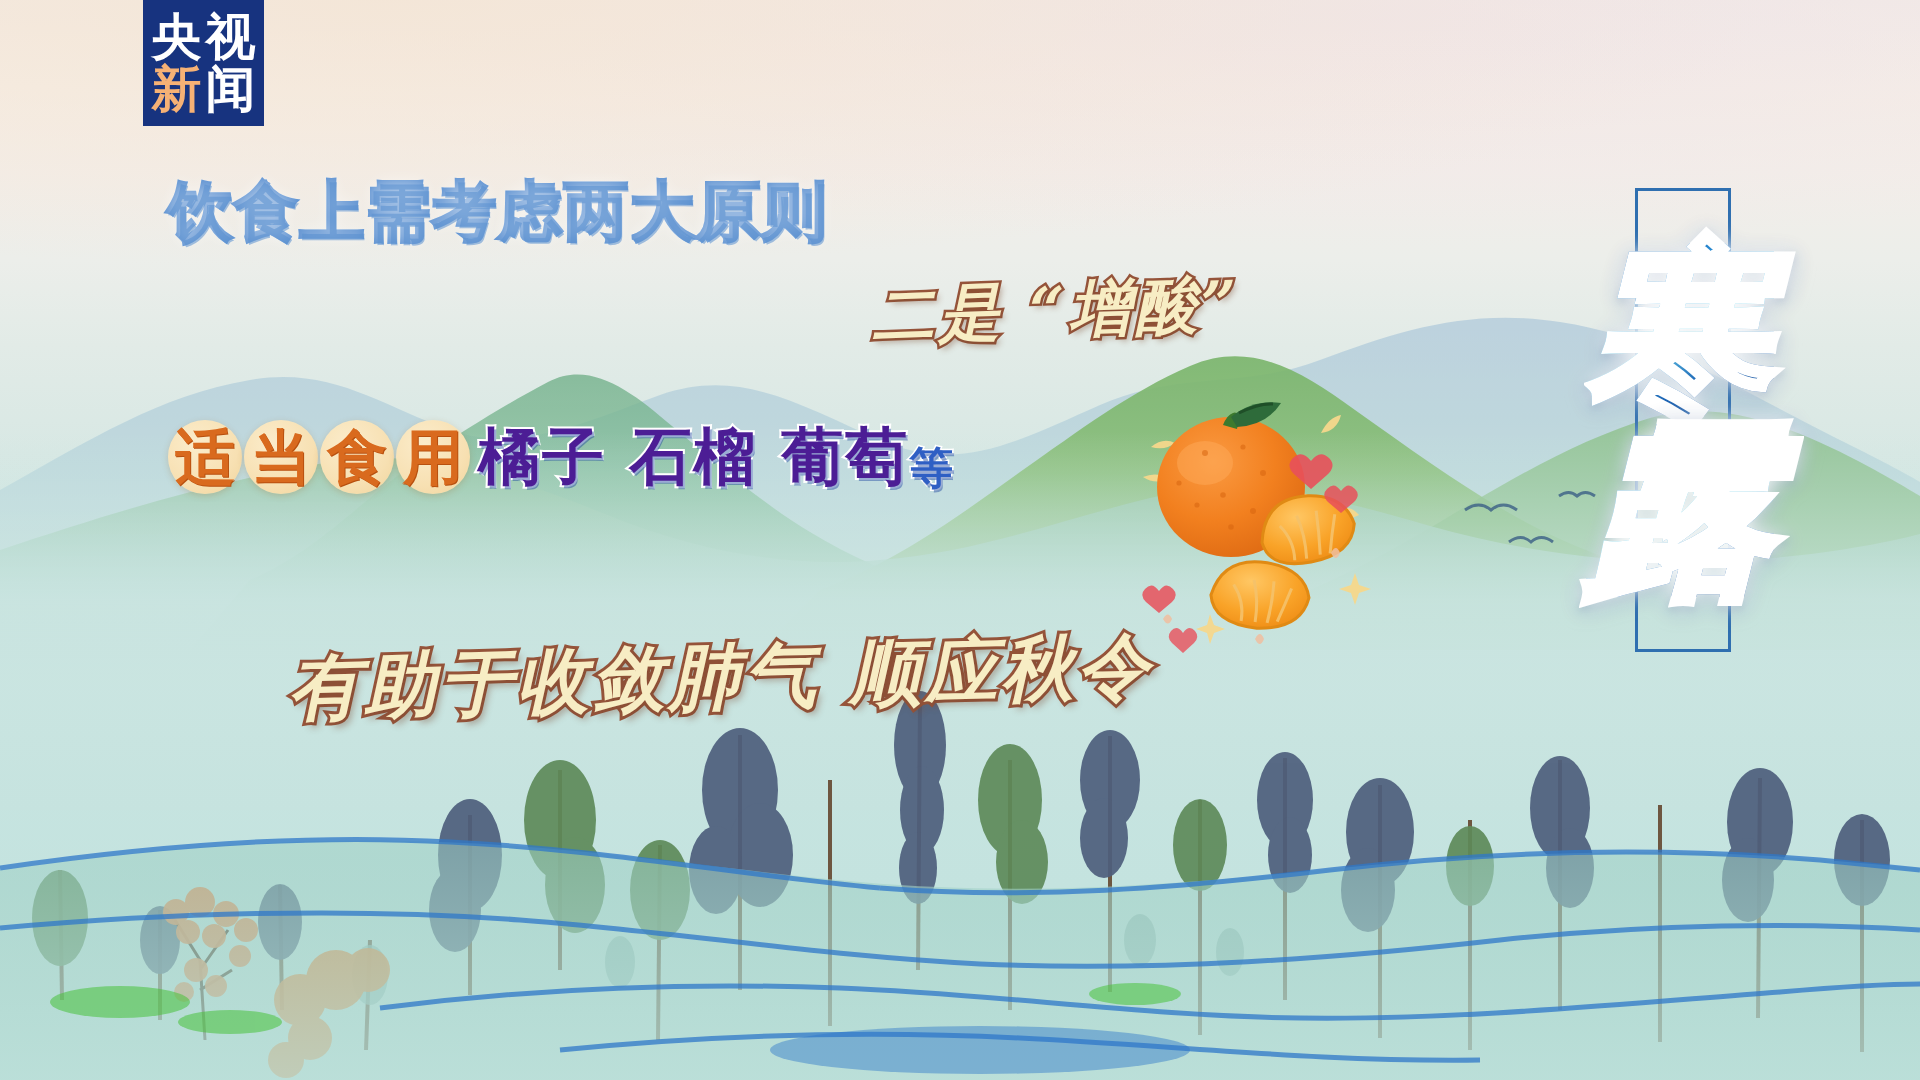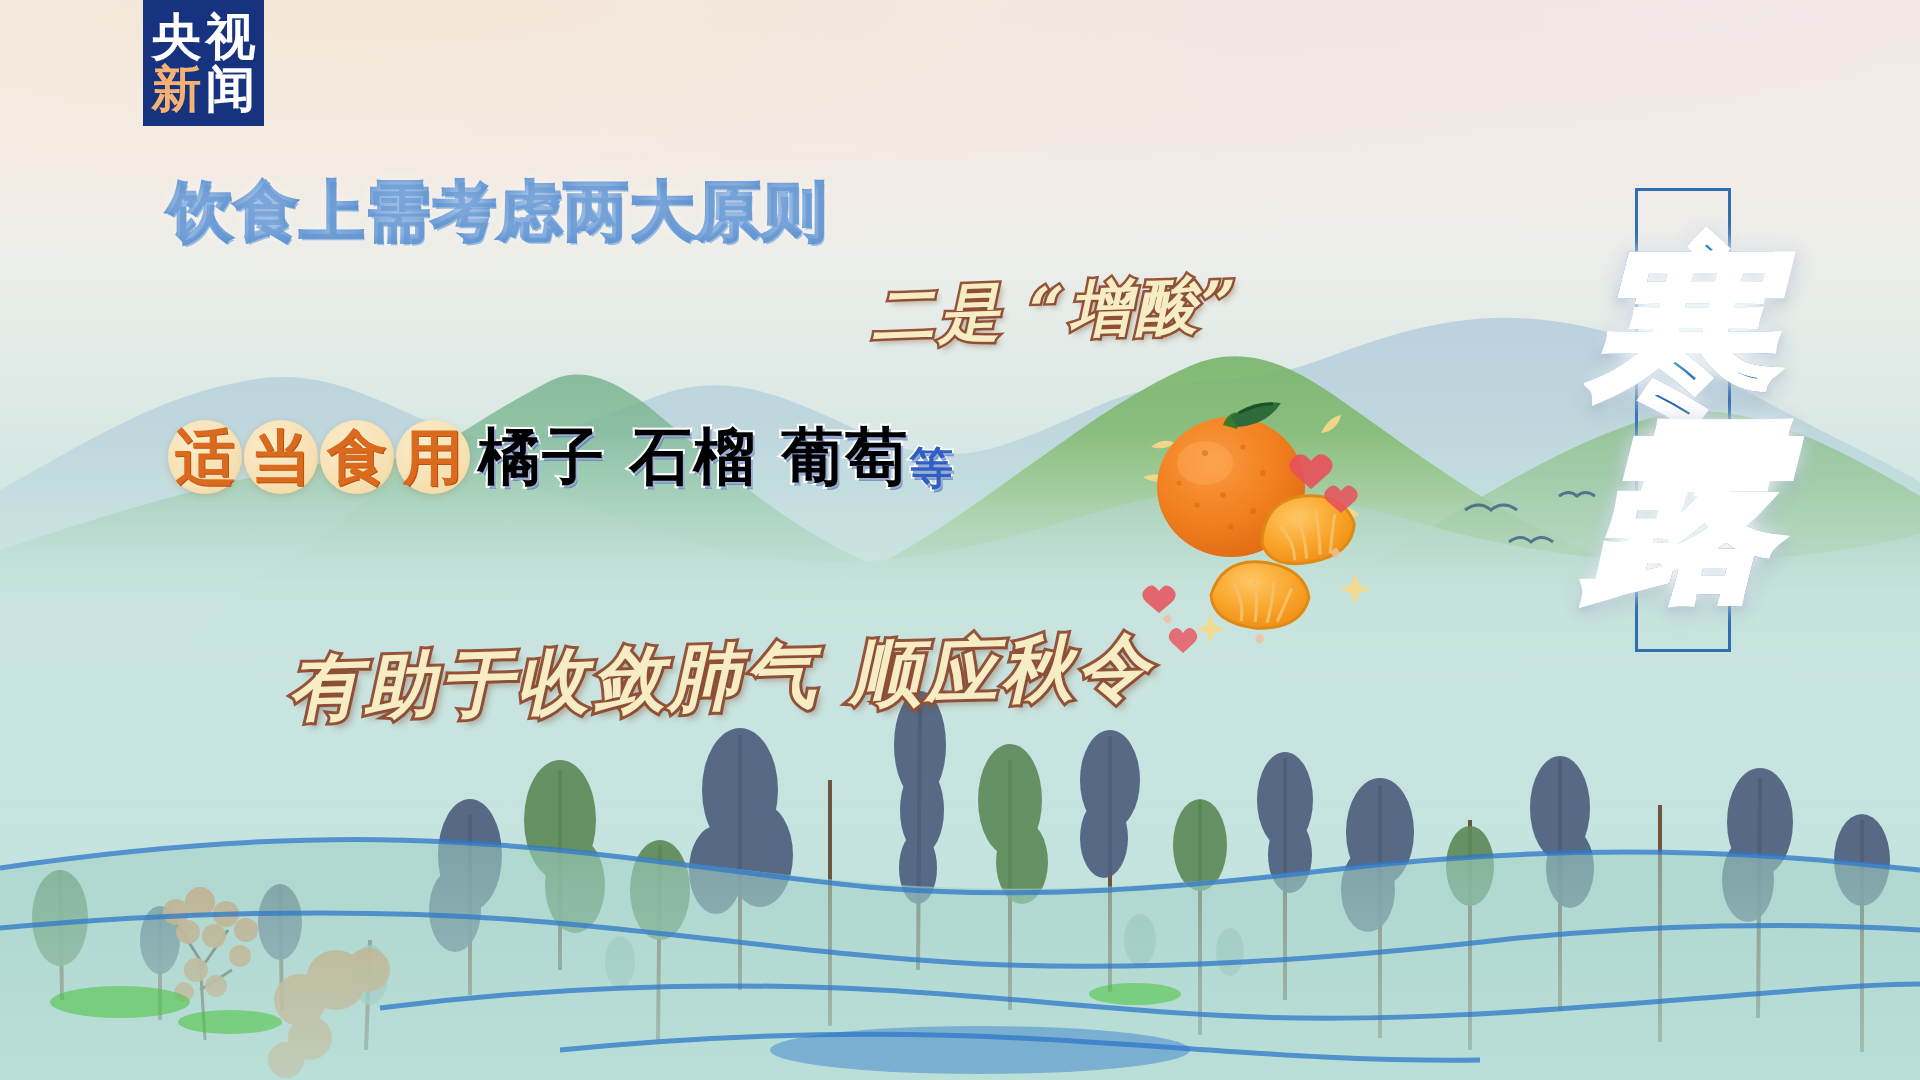--- a/index.html
+++ b/index.html
@@ -152,21 +152,21 @@
     font-family:"DejaVu Sans","Liberation Sans",sans-serif;
     color:#d96a1e;
     text-shadow:1px 1px 0 #b8500f;
   }
   .fruit{
     font-size:62px;font-weight:900;
     line-height:1;
     margin-left:6px;
     letter-spacing:2px;
     font-family:"DejaVu Sans","Liberation Sans",sans-serif;
-    color:#000000;
+    color:#4c1d95;
     -webkit-text-stroke:4px #ffffff;
     paint-order:stroke fill;
     text-shadow:2px 3px 0 rgba(30,70,160,.45);
   }
   .fruit-small{
     font-size:44px;font-weight:900;
     line-height:1;
     font-family:"DejaVu Sans","Liberation Sans",sans-serif;
     color:#2f5fc4;
     -webkit-text-stroke:3px #ffffff;

